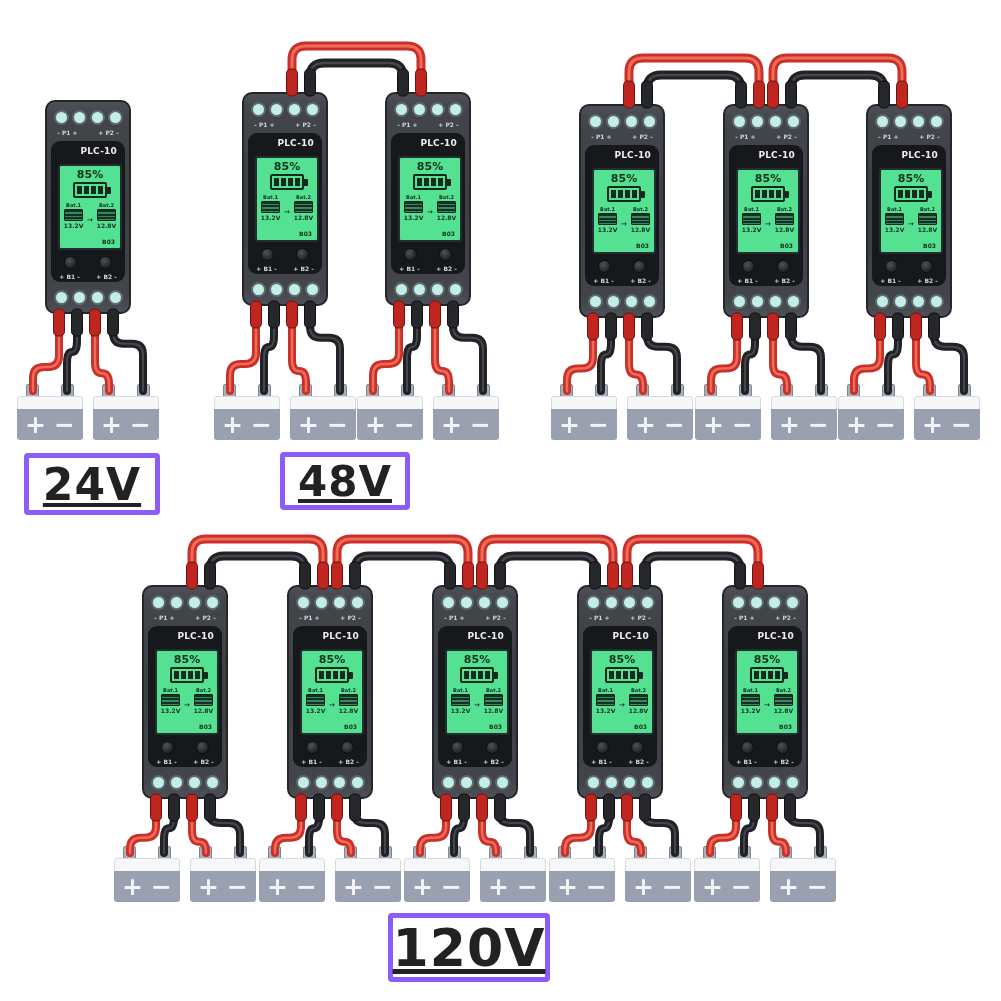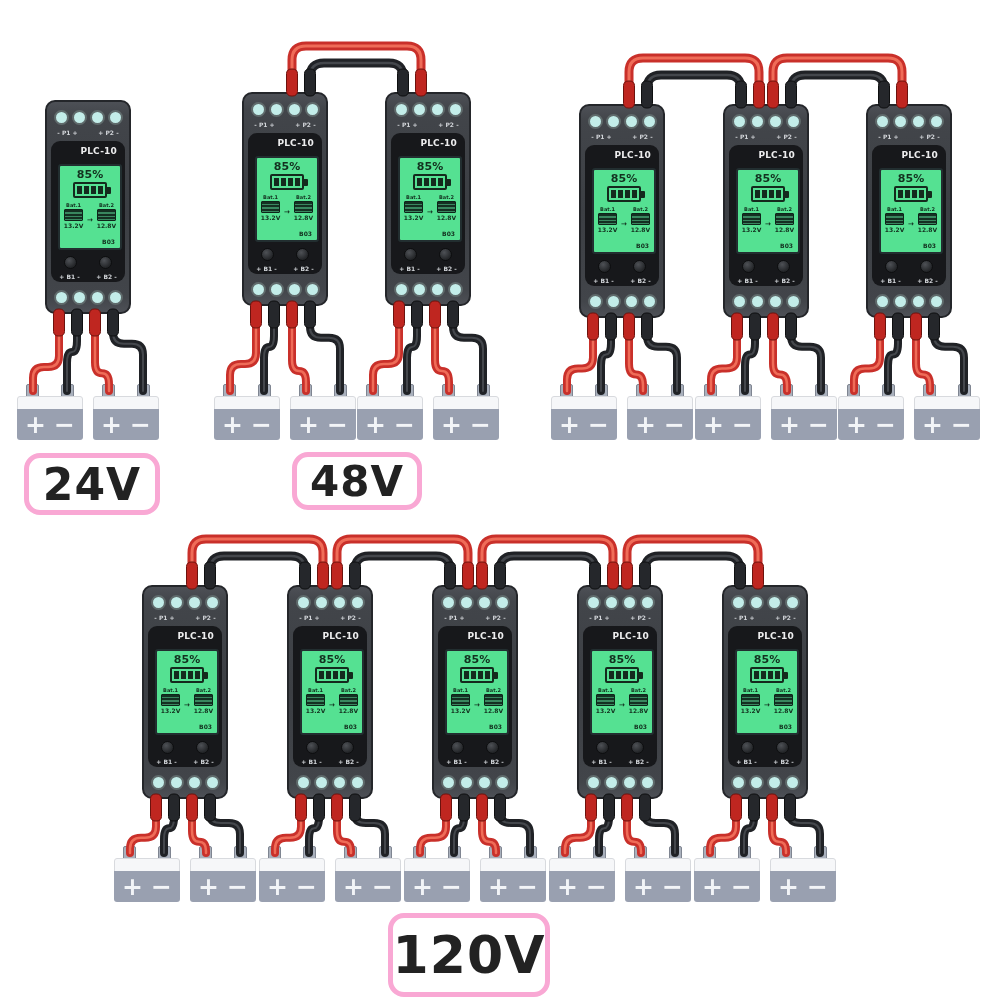--- a/index.html
+++ b/index.html
@@ -35,21 +35,21 @@
 
   
   .battery{position:absolute;width:66px;height:56px;z-index:1;}
   .post{position:absolute;top:0;width:13px;height:15px;background:#aab1bd;border:1px solid #7f8591;border-radius:2px 2px 1px 1px;box-sizing:border-box;}
   .post-l{left:9px}.post-r{left:44px}
   .btop{position:absolute;top:12px;left:0;right:0;height:14px;background:#f6f7f9;border:1px solid #d8dade;border-radius:3px 3px 0 0;box-sizing:border-box;}
   .bbody{position:absolute;top:25px;left:0;right:0;bottom:0;background:#99a0b0;border-radius:0 0 3px 3px;display:flex;align-items:center;justify-content:space-evenly;color:#f2f4f7;}
   .bplus,.bminus{font-size:25px;font-weight:900;line-height:1;}
 
   
-  .vlabel{position:absolute;background:#fff;border:5px solid #f9a8d4;border-radius:16px;display:flex;align-items:center;justify-content:center;color:#222;font-weight:800;letter-spacing:1px;z-index:3;box-sizing:border-box;}
+  .vlabel{position:absolute;background:#fff;border:5px solid #8b5cf6;border-radius:4px;display:flex;align-items:center;justify-content:center;color:#222;font-weight:800;letter-spacing:1px;z-index:3;box-sizing:border-box;text-decoration:underline;}
 
   .overlay{position:absolute;left:0;top:0;z-index:4;pointer-events:none;}
 </style>
 </head>
 <body>
 
 <div class="canvas" id="canvas">
     <div class="battery" style="left: 17px; top: 384px;">
     <span class="post post-l"></span>
     <span class="post post-r"></span>
@@ -254,21 +254,21 @@
         <span>+ B2 -</span>
       </div>
     </div>
     <div class="ports pb">
       <span class="port"></span>
       <span class="port"></span>
       <span class="port"></span>
       <span class="port"></span>
     </div>
   </div>
-    <div class="vlabel" style="left: 292px; top: 452px; width: 130px; height: 58px; font-size: 42px;">48V</div>
+    <div class="vlabel" style="left: 280px; top: 452px; width: 130px; height: 58px; font-size: 42px;">48V</div>
     <div class="battery" style="left: 551px; top: 384px;">
     <span class="post post-l"></span>
     <span class="post post-r"></span>
     <div class="btop"></div>
     <div class="bbody">
       <span class="bplus">+</span>
       <span class="bminus">−</span>
     </div>
   </div>
     <div class="battery" style="left: 627px; top: 384px;">
@@ -815,21 +815,21 @@
         <span>+ B2 -</span>
       </div>
     </div>
     <div class="ports pb">
       <span class="port"></span>
       <span class="port"></span>
       <span class="port"></span>
       <span class="port"></span>
     </div>
   </div>
-    <div class="vlabel" style="left: 388px; top: 913px; width: 162px; height: 84px; font-size: 52px;">120V</div>
+    <div class="vlabel" style="left: 388px; top: 913px; width: 162px; height: 69px; font-size: 52px;">120V</div>
     <svg width="1001" height="1001" viewBox="0 0 1001 1001" class="overlay">
       <path d="M 59 328 L 59 356.06 Q 59 367.06 48 367.06 L 44 367.06 Q 33 367.06 33 378.06 L 33 391" fill="none" stroke="#c9302a" stroke-width="8" stroke-linecap="round" stroke-linejoin="round"></path>
       <path d="M 59 328 L 59 356.06 Q 59 367.06 48 367.06 L 44 367.06 Q 33 367.06 33 378.06 L 33 391" fill="none" stroke="#ef6c58" stroke-width="2.5" stroke-linecap="round" stroke-linejoin="round"></path>
       <path d="M 77 328 L 77 340.94 Q 77 351.94 72 351.94 L 72 351.94 Q 67 351.94 67 362.94 L 67 391" fill="none" stroke="#202226" stroke-width="8" stroke-linecap="round" stroke-linejoin="round"></path>
       <path d="M 77 328 L 77 340.94 Q 77 351.94 72 351.94 L 72 351.94 Q 67 351.94 67 362.94 L 67 391" fill="none" stroke="#44474c" stroke-width="2" stroke-linecap="round" stroke-linejoin="round"></path>
       <path d="M 95 328 L 95 362.36 Q 95 373.36 102 373.36 L 102 373.36 Q 109 373.36 109 384.36 L 109 391" fill="none" stroke="#c9302a" stroke-width="8" stroke-linecap="round" stroke-linejoin="round"></path>
       <path d="M 95 328 L 95 362.36 Q 95 373.36 102 373.36 L 102 373.36 Q 109 373.36 109 384.36 L 109 391" fill="none" stroke="#ef6c58" stroke-width="2.5" stroke-linecap="round" stroke-linejoin="round"></path>
       <path d="M 113 328 L 113 332.75 Q 113 343.75 124 343.75 L 132 343.75 Q 143 343.75 143 354.75 L 143 391" fill="none" stroke="#202226" stroke-width="8" stroke-linecap="round" stroke-linejoin="round"></path>
       <path d="M 113 328 L 113 332.75 Q 113 343.75 124 343.75 L 132 343.75 Q 143 343.75 143 354.75 L 143 391" fill="none" stroke="#44474c" stroke-width="2" stroke-linecap="round" stroke-linejoin="round"></path>
       <rect x="53.5" y="309" width="11" height="27" rx="4.5" fill="#bf2620" stroke="#6d120d"></rect>

